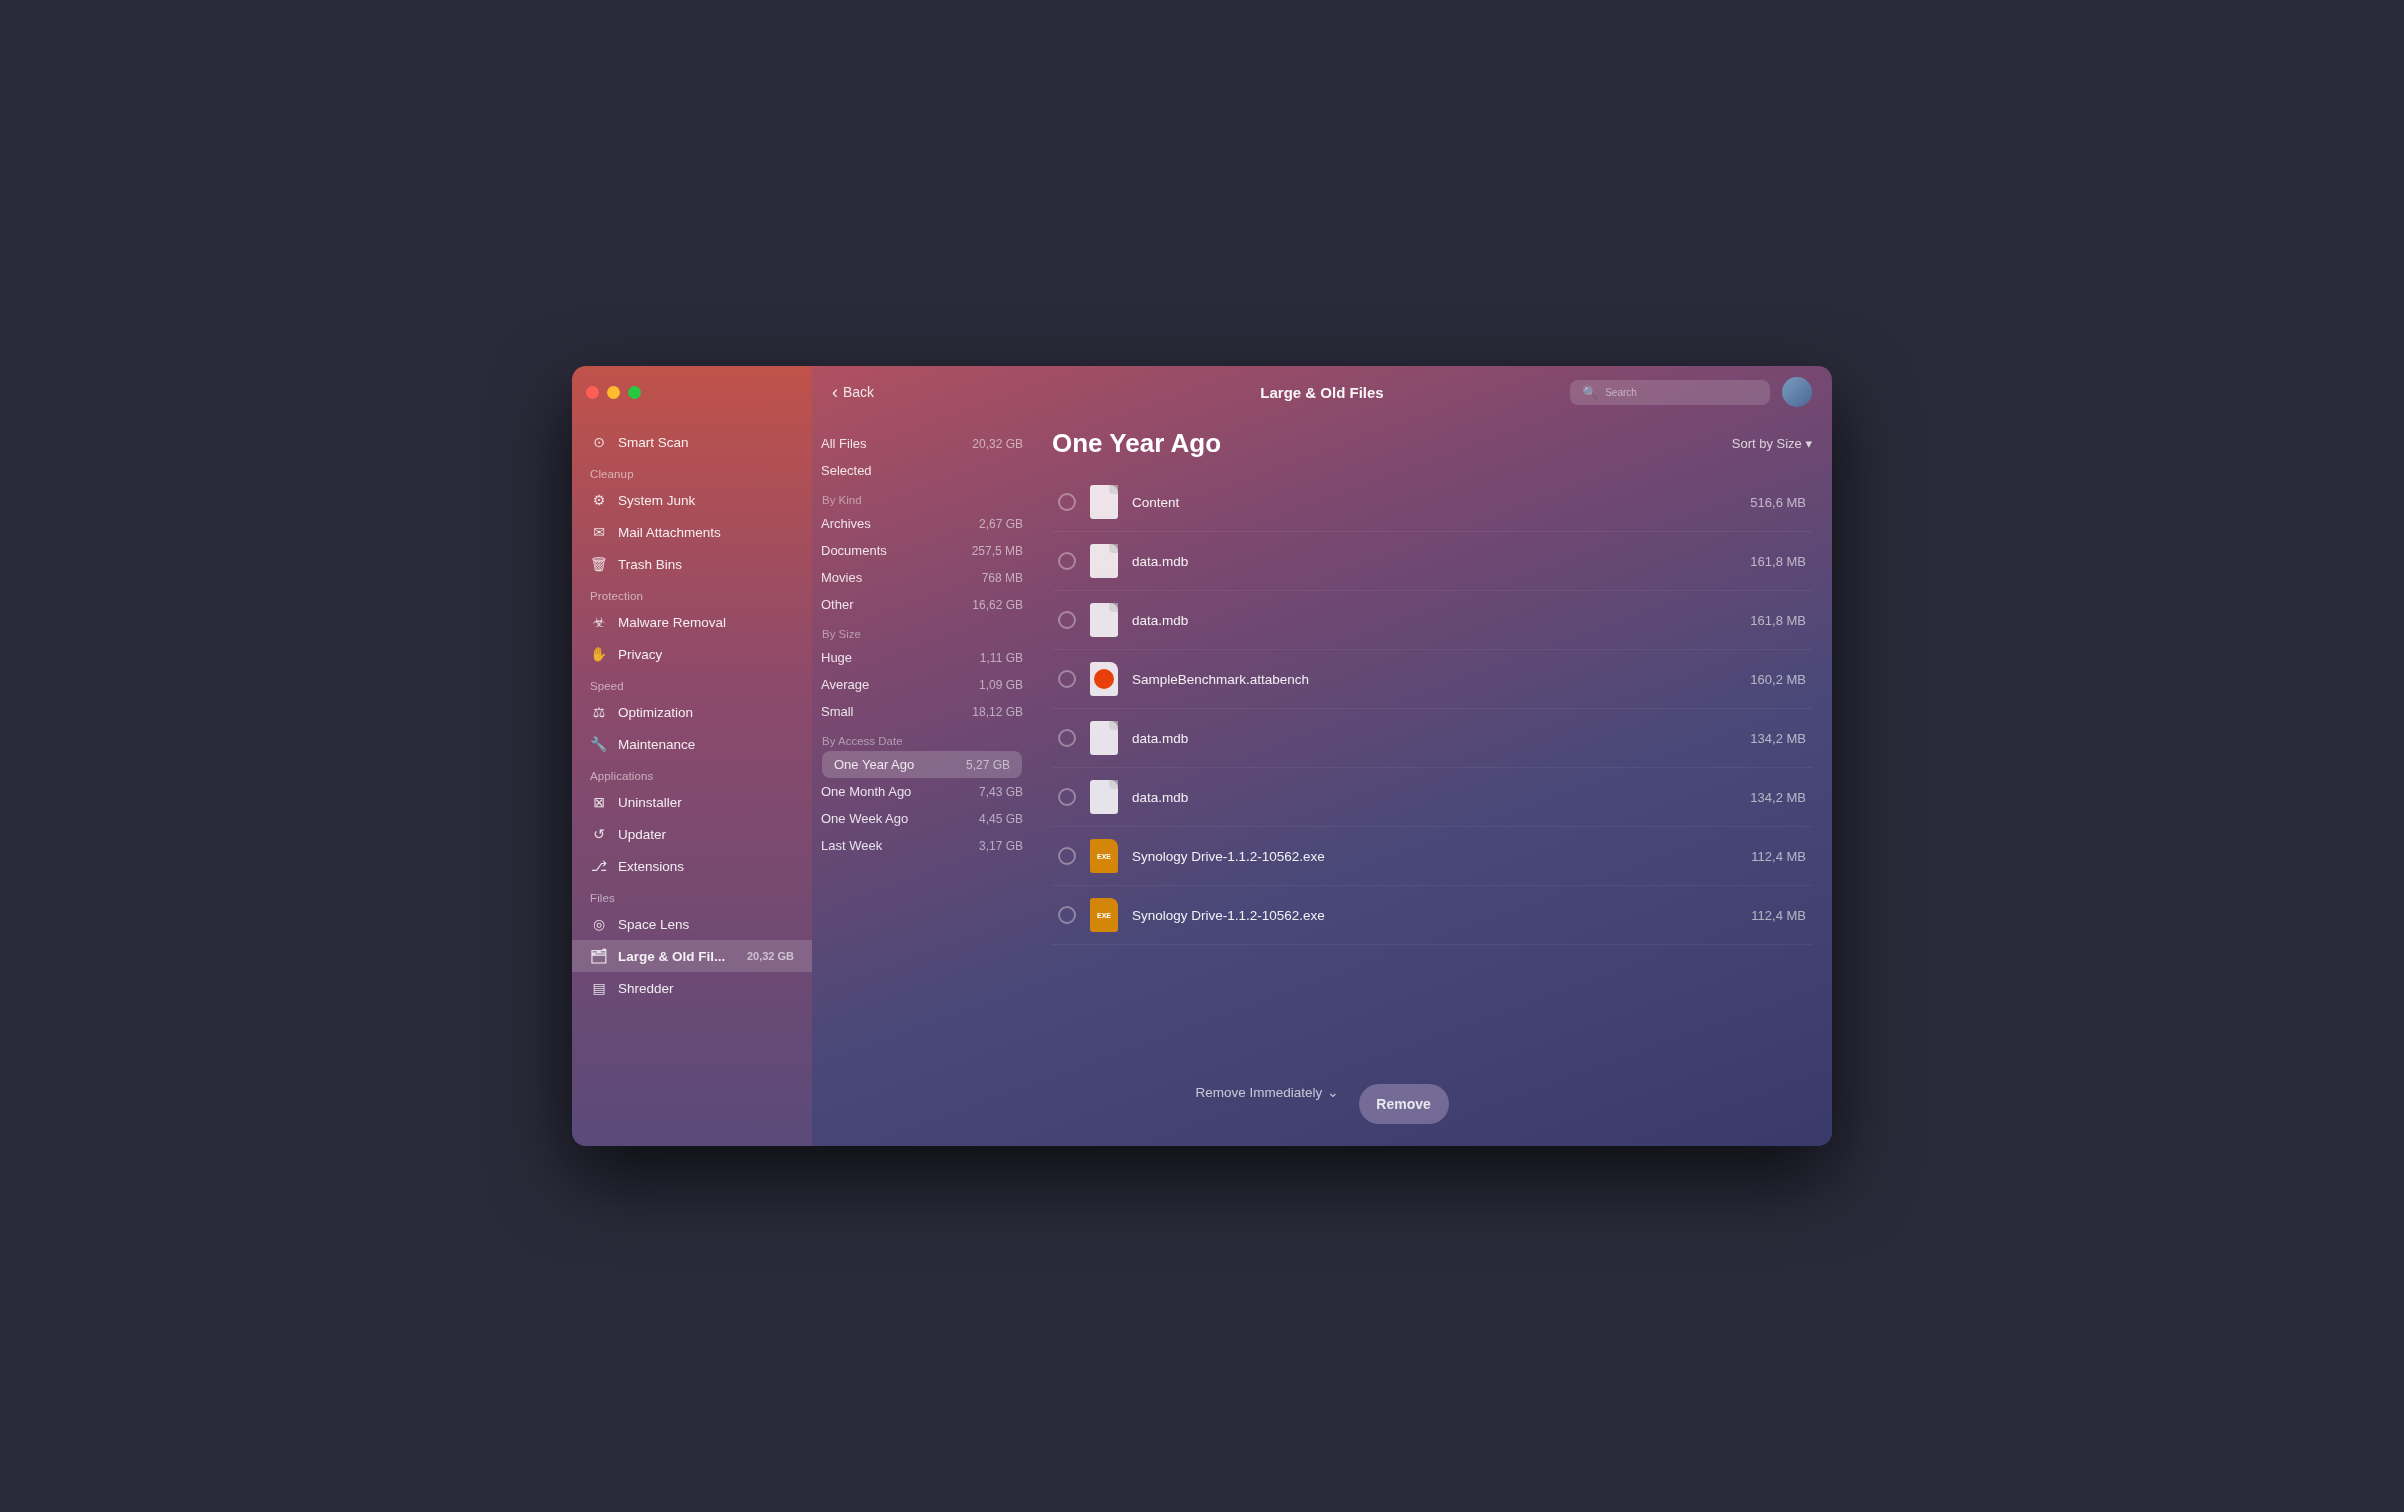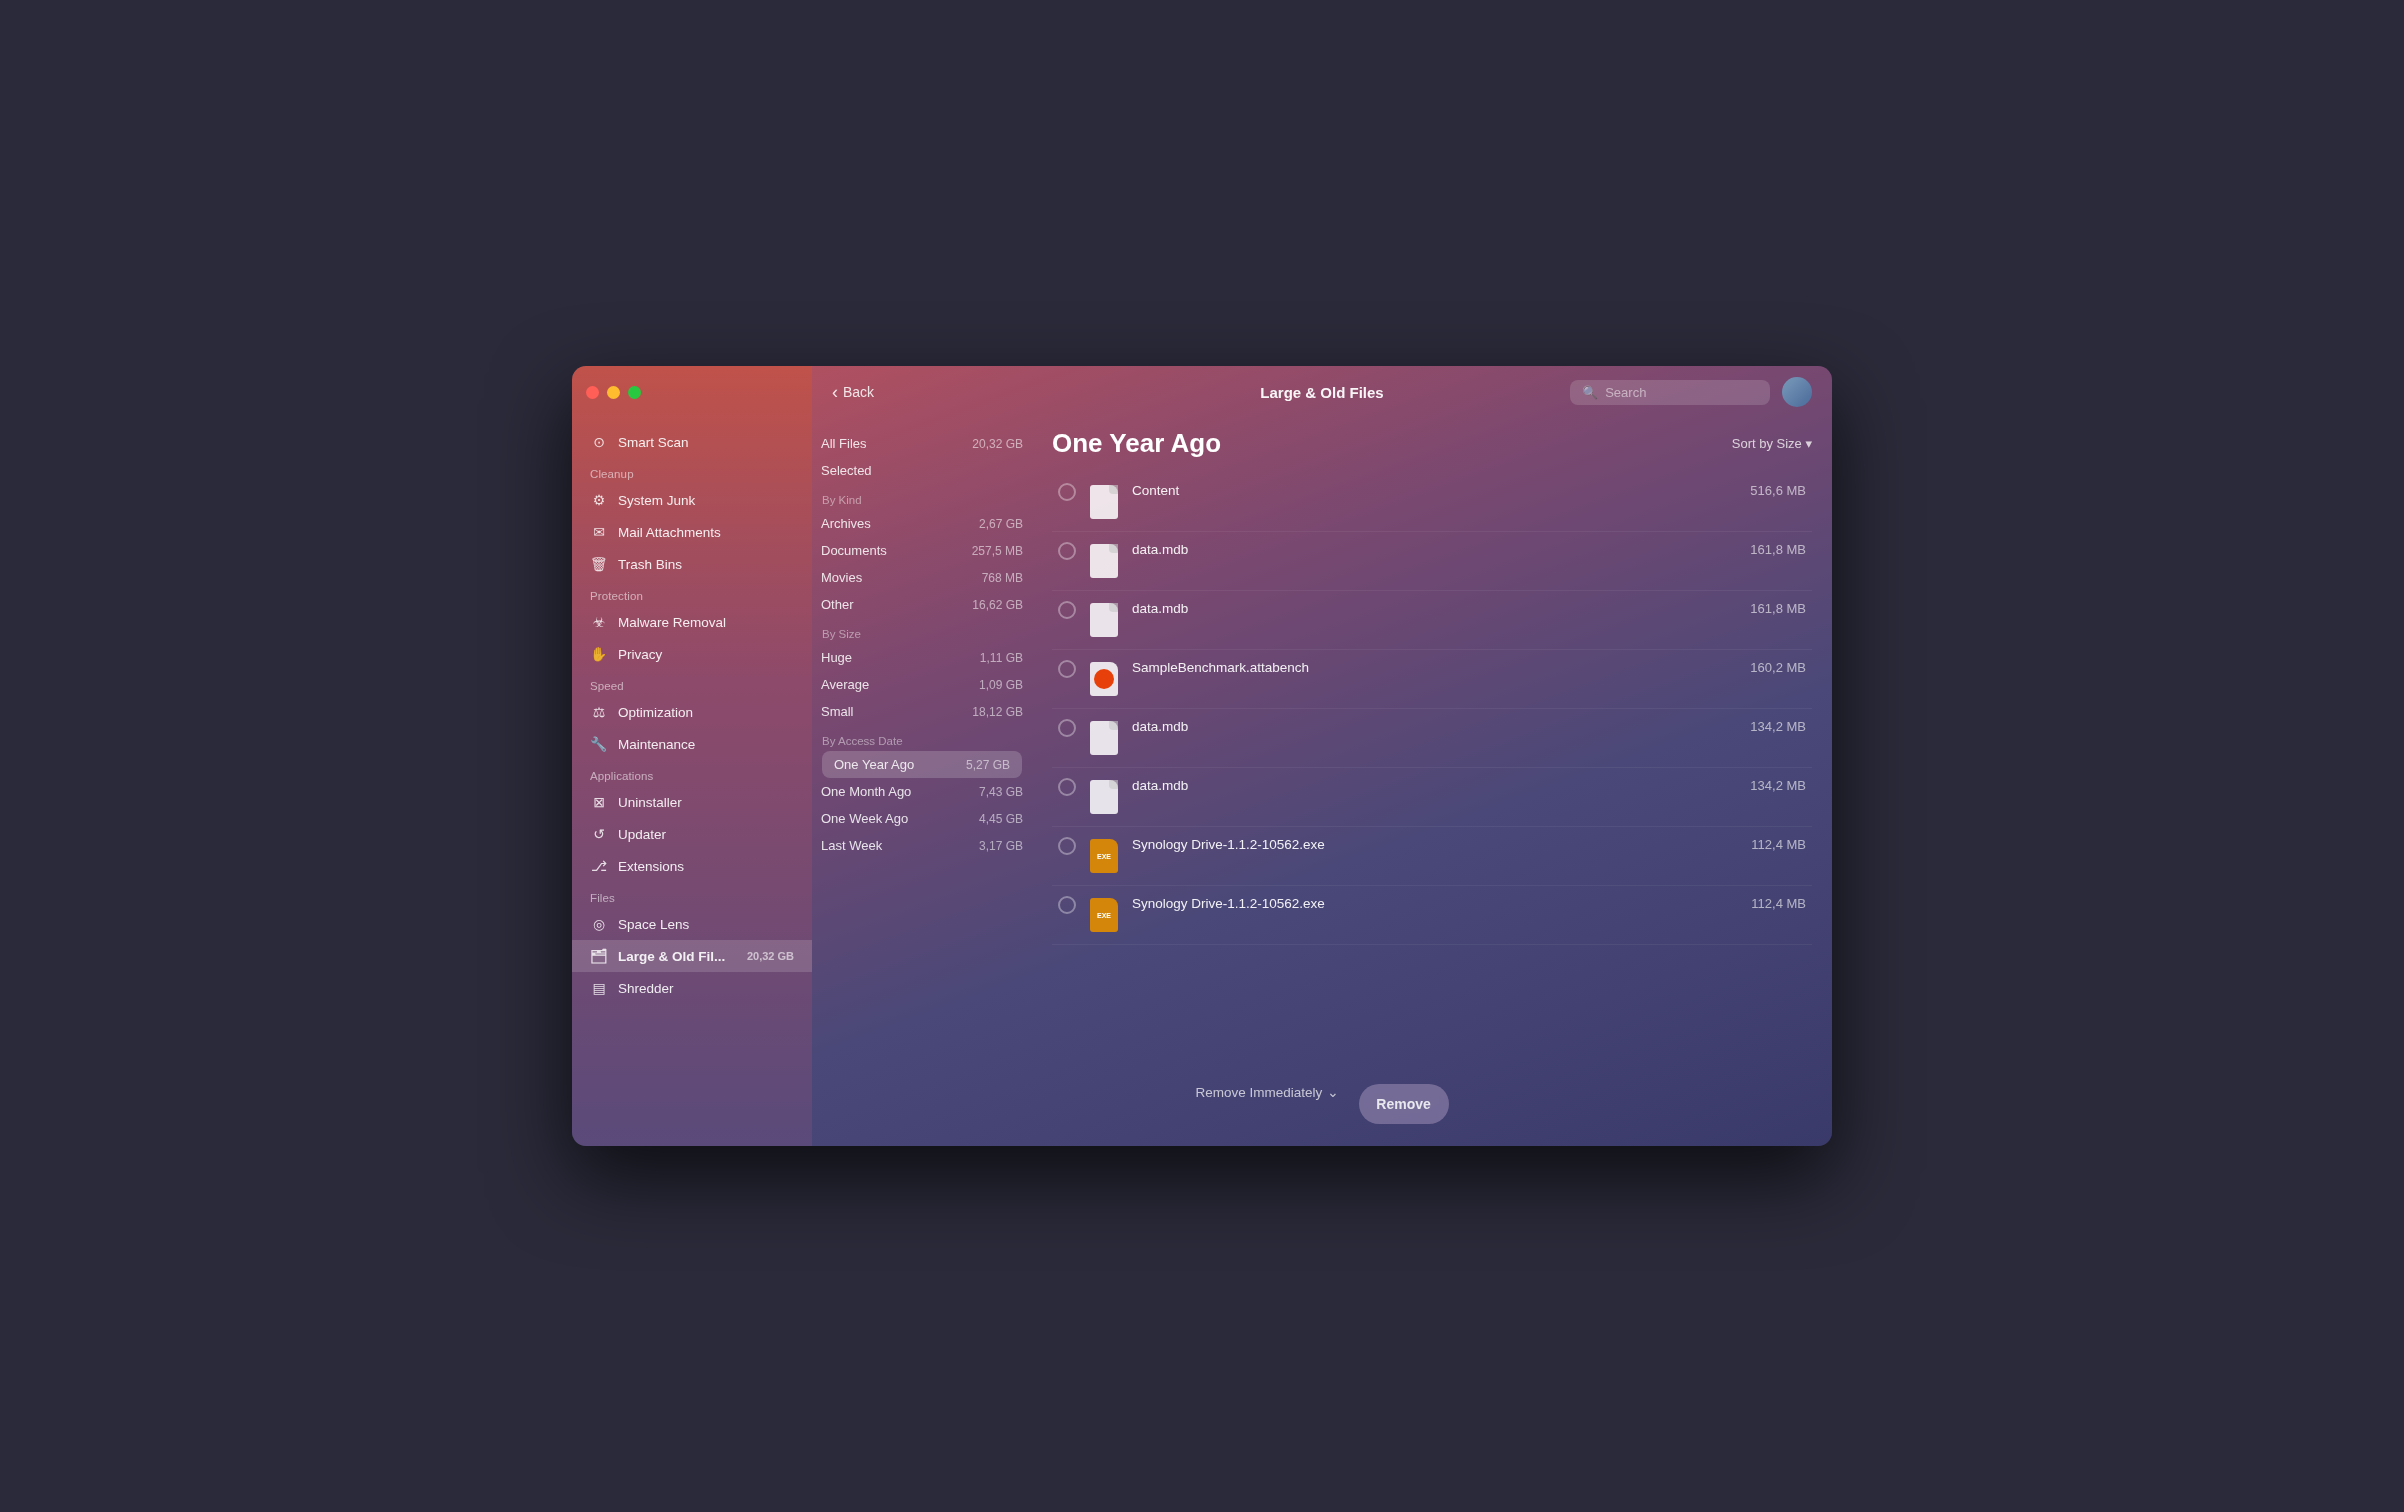--- a/index.html
+++ b/index.html
@@ -128,21 +128,21 @@
       border-radius: 8px;
       padding: 5px 12px;
       gap: 7px;
       width: 200px;
     }
     .search-bar input {
       background: none;
       border: none;
       outline: none;
       color: rgba(255,255,255,0.85);
-      font-size: 13px;
+      font-size: 10px;
       width: 100%;
     }
     .search-bar input::placeholder { color: rgba(255,255,255,0.5); }
     .avatar-btn {
       width: 30px; height: 30px;
       border-radius: 50%;
       background: linear-gradient(135deg, #7a9aba, #4a6a9a);
       margin-left: 12px;
       cursor: pointer;
       border: none;
@@ -213,21 +213,21 @@
       cursor: pointer;
       background: none;
       border: none;
     }
     .file-list {
       flex: 1;
       overflow-y: auto;
     }
     .file-row {
       display: flex;
-      align-items: flex-start;
+      align-items: center;
       padding: 10px 6px;
       border-bottom: 1px solid rgba(255,255,255,0.06);
       gap: 12px;
       cursor: pointer;
     }
     .file-radio {
       width: 18px; height: 18px;
       border-radius: 50%;
       border: 2px solid rgba(255,255,255,0.35);
       flex-shrink: 0;

